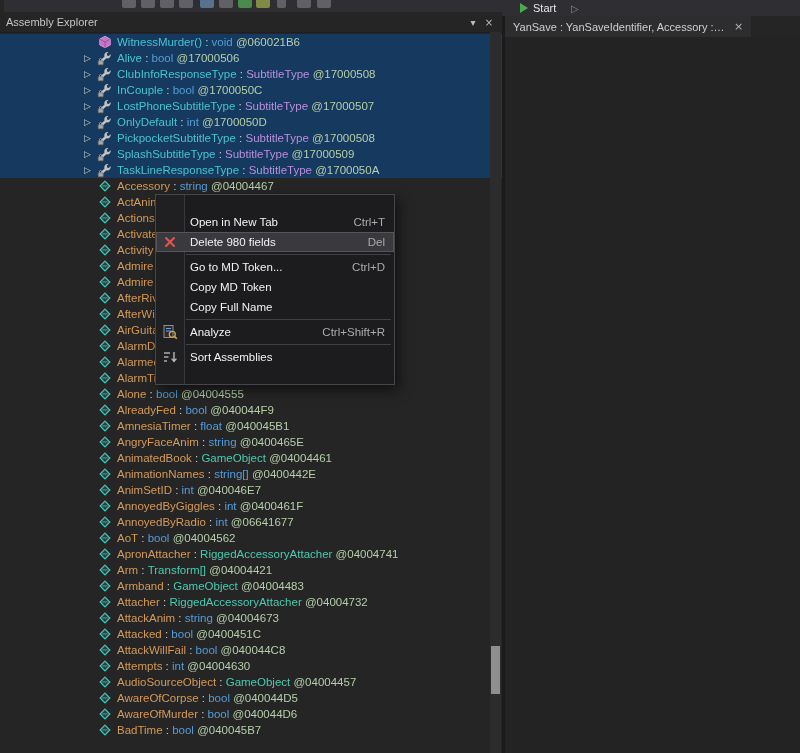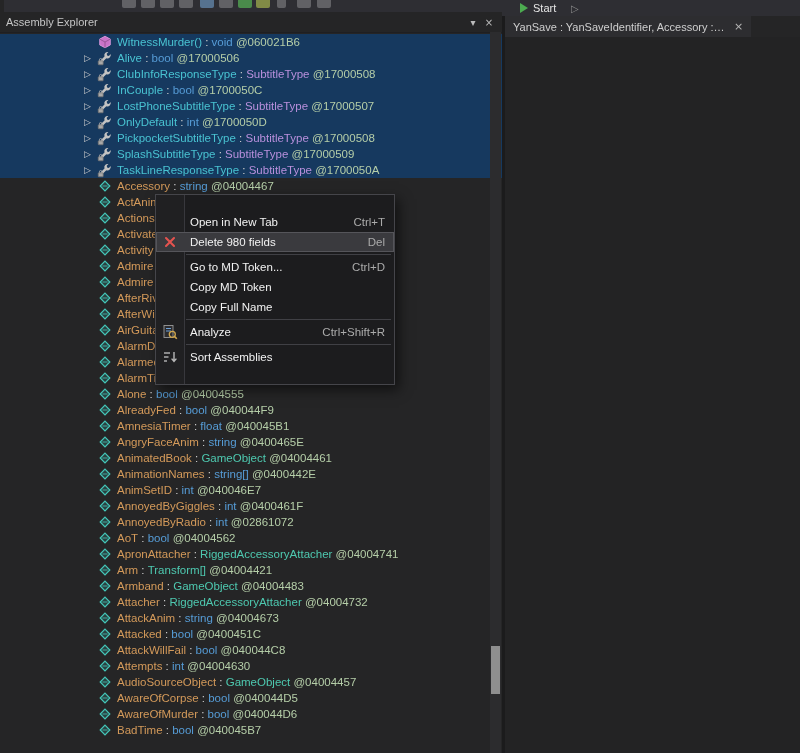--- a/index.html
+++ b/index.html
@@ -212,21 +212,21 @@
             <path d="M8 3.2 L12.8 8 L8 12.8 L3.2 8 Z" fill="rgba(68,200,186,0.18)" stroke="#44c8ba" stroke-width="1.2"></path>
             <path d="M5.4 8 H10.6" stroke="#44c8ba" stroke-width="0.8"></path>
           </svg><span class="nm f">AnimSetID</span><span class="pn"> : </span><span class="ty kw">int</span><span class="ad"> @040046E7</span></div>
         <div class="row"><span class="exp"></span><svg class="ic" viewBox="0 0 16 16">
             <path d="M8 3.2 L12.8 8 L8 12.8 L3.2 8 Z" fill="rgba(68,200,186,0.18)" stroke="#44c8ba" stroke-width="1.2"></path>
             <path d="M5.4 8 H10.6" stroke="#44c8ba" stroke-width="0.8"></path>
           </svg><span class="nm f">AnnoyedByGiggles</span><span class="pn"> : </span><span class="ty kw">int</span><span class="ad"> @0400461F</span></div>
         <div class="row"><span class="exp"></span><svg class="ic" viewBox="0 0 16 16">
             <path d="M8 3.2 L12.8 8 L8 12.8 L3.2 8 Z" fill="rgba(68,200,186,0.18)" stroke="#44c8ba" stroke-width="1.2"></path>
             <path d="M5.4 8 H10.6" stroke="#44c8ba" stroke-width="0.8"></path>
-          </svg><span class="nm f">AnnoyedByRadio</span><span class="pn"> : </span><span class="ty kw">int</span><span class="ad"> @02861072</span></div>
+          </svg><span class="nm f">AnnoyedByRadio</span><span class="pn"> : </span><span class="ty kw">int</span><span class="ad"> @06641677</span></div>
         <div class="row"><span class="exp"></span><svg class="ic" viewBox="0 0 16 16">
             <path d="M8 3.2 L12.8 8 L8 12.8 L3.2 8 Z" fill="rgba(68,200,186,0.18)" stroke="#44c8ba" stroke-width="1.2"></path>
             <path d="M5.4 8 H10.6" stroke="#44c8ba" stroke-width="0.8"></path>
           </svg><span class="nm f">AoT</span><span class="pn"> : </span><span class="ty kw">bool</span><span class="ad"> @04004562</span></div>
         <div class="row"><span class="exp"></span><svg class="ic" viewBox="0 0 16 16">
             <path d="M8 3.2 L12.8 8 L8 12.8 L3.2 8 Z" fill="rgba(68,200,186,0.18)" stroke="#44c8ba" stroke-width="1.2"></path>
             <path d="M5.4 8 H10.6" stroke="#44c8ba" stroke-width="0.8"></path>
           </svg><span class="nm f">ApronAttacher</span><span class="pn"> : </span><span class="ty cls">RiggedAccessoryAttacher</span><span class="ad"> @04004741</span></div>
         <div class="row"><span class="exp"></span><svg class="ic" viewBox="0 0 16 16">
             <path d="M8 3.2 L12.8 8 L8 12.8 L3.2 8 Z" fill="rgba(68,200,186,0.18)" stroke="#44c8ba" stroke-width="1.2"></path>

